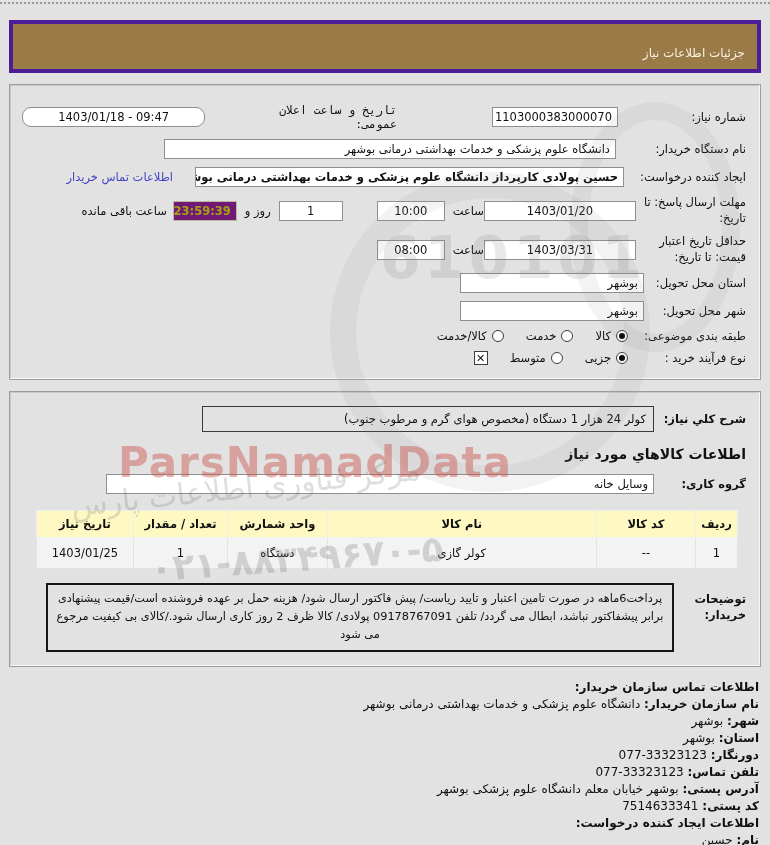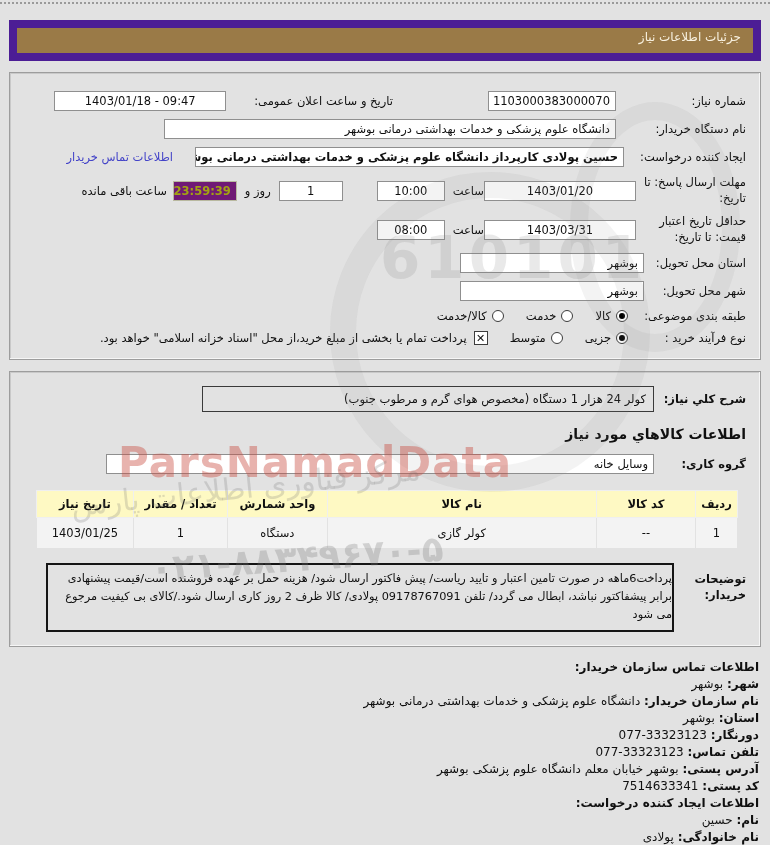--- a/index.html
+++ b/index.html
@@ -13,54 +13,54 @@
     overflow:hidden;
     color:#101010;
   }
   #screen { position:relative; width:770px; height:845px; }
   .top-dotted { border-top:2px dotted #9a9a9a; height:0; margin:2px 0 0; }
 
   
   .titlebar {
     margin:16px 9px 0 9px;
     background:#9a7a47;
-    border:8px solid #4c1d95;
+    border:4px solid #4c1d95;
     color:#f8f1e0;
     font-size:12px;
-    padding:2px 12px 9px;
+    padding:22px 12px 9px;
   }
 
   
   .panel {
     margin:11px 9px 0 9px;
     border:1px solid #9d9d9d;
     box-shadow: inset -1px -1px 0 #f6f6f6, inset 1px 1px 0 #c9c9c9;
     padding:10px 14px 14px 12px;
     position:relative;
     z-index:1;
   }
   .panel2 { padding-top:12px; }
 
   .row { display:flex; align-items:center; margin-top:8px; font-size:11.5px; }
   .lbl { display:inline-block; white-space:normal; }
   .w130 { width:130px; } .w122 { width:122px; } .w110 { width:110px; line-height:1.35; }
   .w118 { width:118px; } .w102 { width:102px; } .w92 { width:92px; } .w72 { width:72px; }
-  .gap95 { margin-right:95px; }
+  .gap95 { margin-right:95px;font-family:Liberation Mono, monospace; }
 
   .inp {
     background:#fff;
     border:1px solid #8f8f8f;
     height:20px; line-height:18px;
     font-size:11.5px;
     padding:0 5px;
     white-space:nowrap; overflow:hidden;
     display:inline-block;
   }
   .center { text-align:center; }
-  .w148 { width:128px; } .w158 { width:172px; } .w450 { width:452px; }
+  .w148 { width:128px; } .w158 { width:186px;border-radius:9px; } .w450 { width:452px; }
   .w400 { width:429px;font-weight:bold; } .w150 { width:152px; } .w66 { width:68px; }
   .w62 { width:64px; } .w182 { width:184px; } .w540 { width:548px; }
   .mr8 { margin-right:8px; } .mr12 { } .mr34 { margin-right:34px; }
   .mr28 { margin-right:28px; } .mr10 { margin-right:22px; } .mr6 { margin-right:6px; }
 
   .remaining { background:#701a75; color:#a3a312; font-weight:bold; border:1px solid #b9b9a0; text-align:center; }
 
   a.contact-link { color:#4343c8; text-decoration:none; font-size:11.5px; }
 
   
@@ -94,21 +94,21 @@
   table.goods td {
     background:#f3f3f3; border:1px solid #e2e2e2; text-align:center; padding:8px 4px;
   }
   .col-radif { width:42px; } .col-code { width:100px; } .col-name { width:272px; }
   .col-unit { width:100px; } .col-qty { width:95px; } .col-date { width:97px; }
 
   .notes-row { margin-top:14px; align-items:flex-start; }
   .notes-row .lbl { font-weight:bold; padding-top:8px; line-height:1.4; }
   .notes-box {
     border:2px solid #151515; width:628px; padding:5px 0 6px;
-    font-size:11.3px; line-height:1.6; text-align:right;
+    font-size:11.3px; line-height:1.6; text-align:center;
   }
 
   
   .contact { margin:12px 11px 0; font-size:12px; line-height:17px; position:relative; z-index:1; }
   .c-line b { font-weight:bold; }
   .c-head { font-weight:bold; }
 
   
   .wm { position:absolute; pointer-events:none; z-index:2; white-space:nowrap; }
   #wm-circle1 { top:170px; left:330px; width:320px; height:320px; border:26px solid rgba(140,140,140,0.10); border-radius:50%; }
@@ -191,21 +191,20 @@
       <span class="opt-label">کالا/خدمت</span>
     </div>
 
     <div class="row">
       <span class="lbl w118">نوع فرآیند خرید :</span>
       <span class="radio checked"></span>
       <span class="opt-label">جزیی</span>
       <span class="radio"></span>
       <span class="opt-label">متوسط</span>
       <span class="checkbox"></span>
-      <span class="lbl">پرداخت تمام یا بخشی از مبلغ خرید،از محل "اسناد خزانه اسلامی" خواهد بود.</span>
     </div>
   </div>
 
   <div class="panel panel2">
 
     <div class="row" style="margin-top:2px">
       <b class="lbl w92">شرح کلي نیاز:</b>
       <span class="desc-box">کولر 24 هزار 1 دستگاه (مخصوص هوای گرم و مرطوب جنوب)</span>
     </div>
 
@@ -242,28 +241,28 @@
     <div class="row notes-row">
       <b class="lbl w72">توضیحات خریدار:</b>
       <div class="notes-box">پرداخت6ماهه در صورت تامین اعتبار و تایید ریاست/ پیش فاکتور ارسال شود/ هزینه حمل بر عهده فروشنده است/قیمت پیشنهادی برابر پیشفاکتور نباشد، ابطال می گردد/ تلفن 09178767091 پولادی/ کالا ظرف 2 روز کاری ارسال شود./کالای بی کیفیت مرجوع می شود</div>
     </div>
   </div>
 
   <div class="contact">
     <div class="c-head">اطلاعات تماس سازمان خریدار:</div>
 
     <div class="c-line">
+      <b>نام سازمان خریدار:</b>
+      <span>دانشگاه علوم پزشکی و خدمات بهداشتی درمانی بوشهر</span>
+    </div>
+    <div class="c-line">
       <b>شهر:</b>
       <span>بوشهر</span>
     </div>
     <div class="c-line">
-      <b>نام سازمان خریدار:</b>
-      <span>دانشگاه علوم پزشکی و خدمات بهداشتی درمانی بوشهر</span>
-    </div>
-    <div class="c-line">
       <b>استان:</b>
       <span>بوشهر</span>
     </div>
     <div class="c-line">
       <b>دورنگار:</b>
       <span>33323123-077</span>
     </div>
     <div class="c-line">
       <b>تلفن تماس:</b>
       <span>33323123-077</span>

